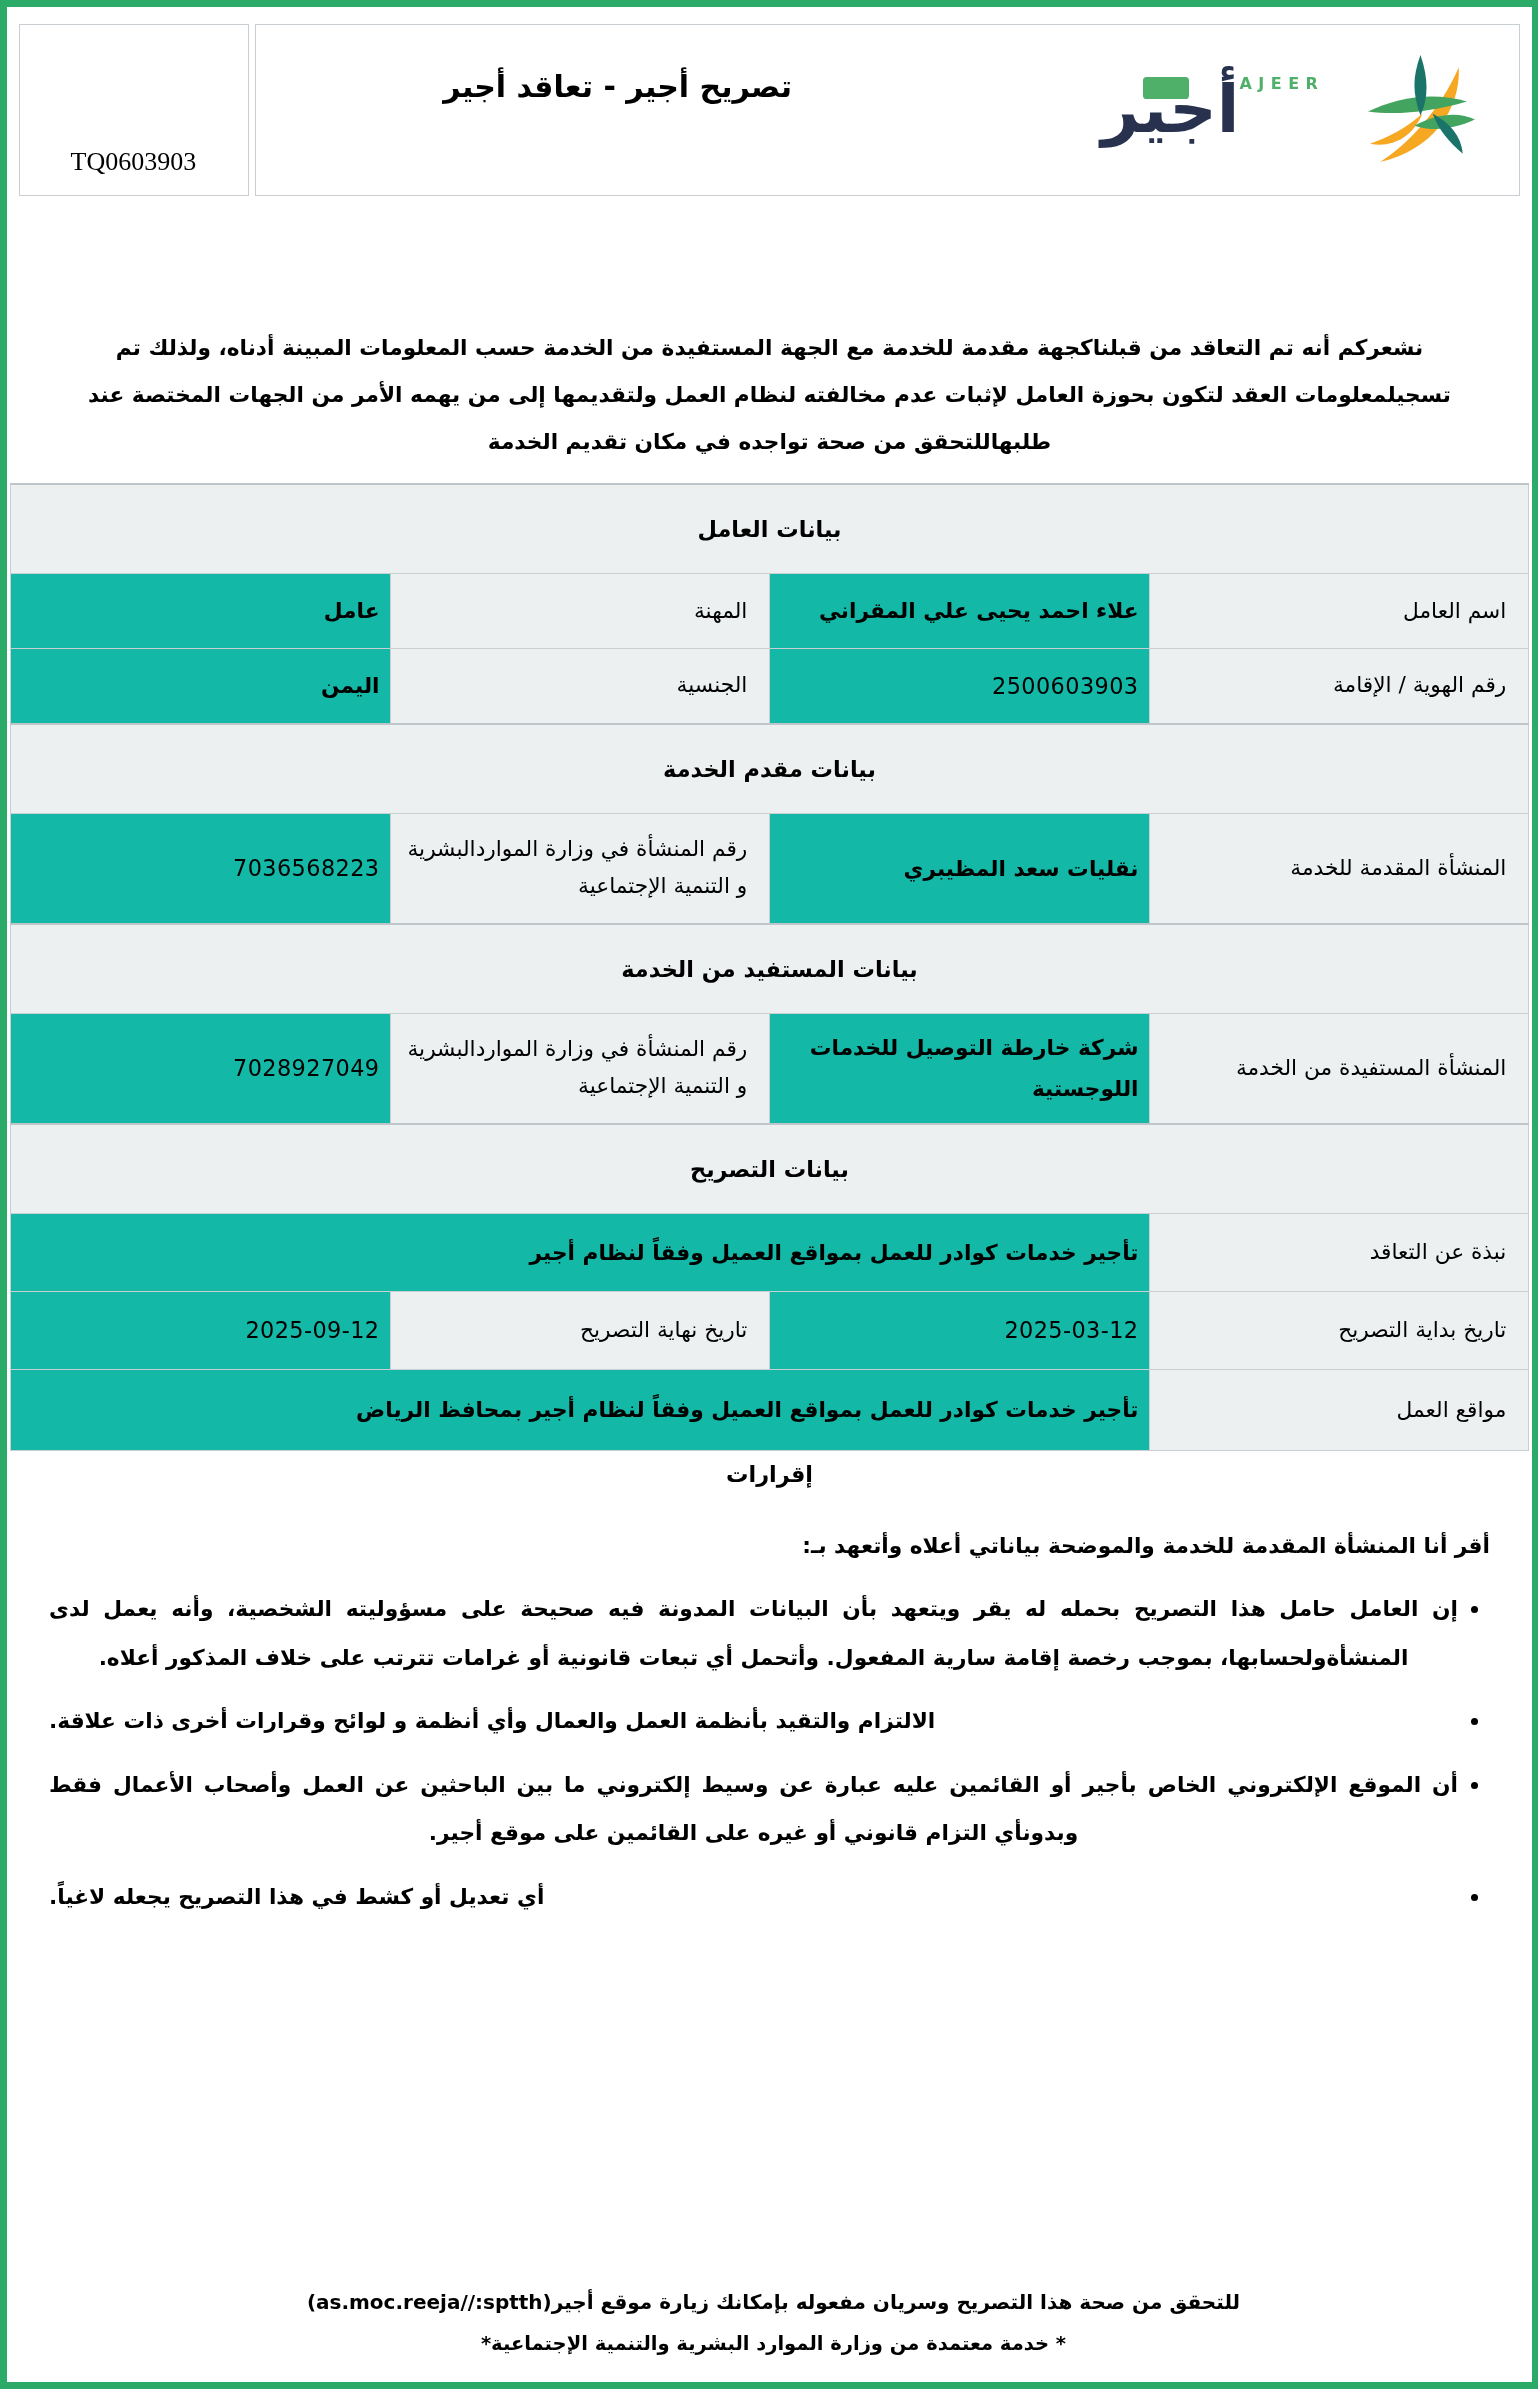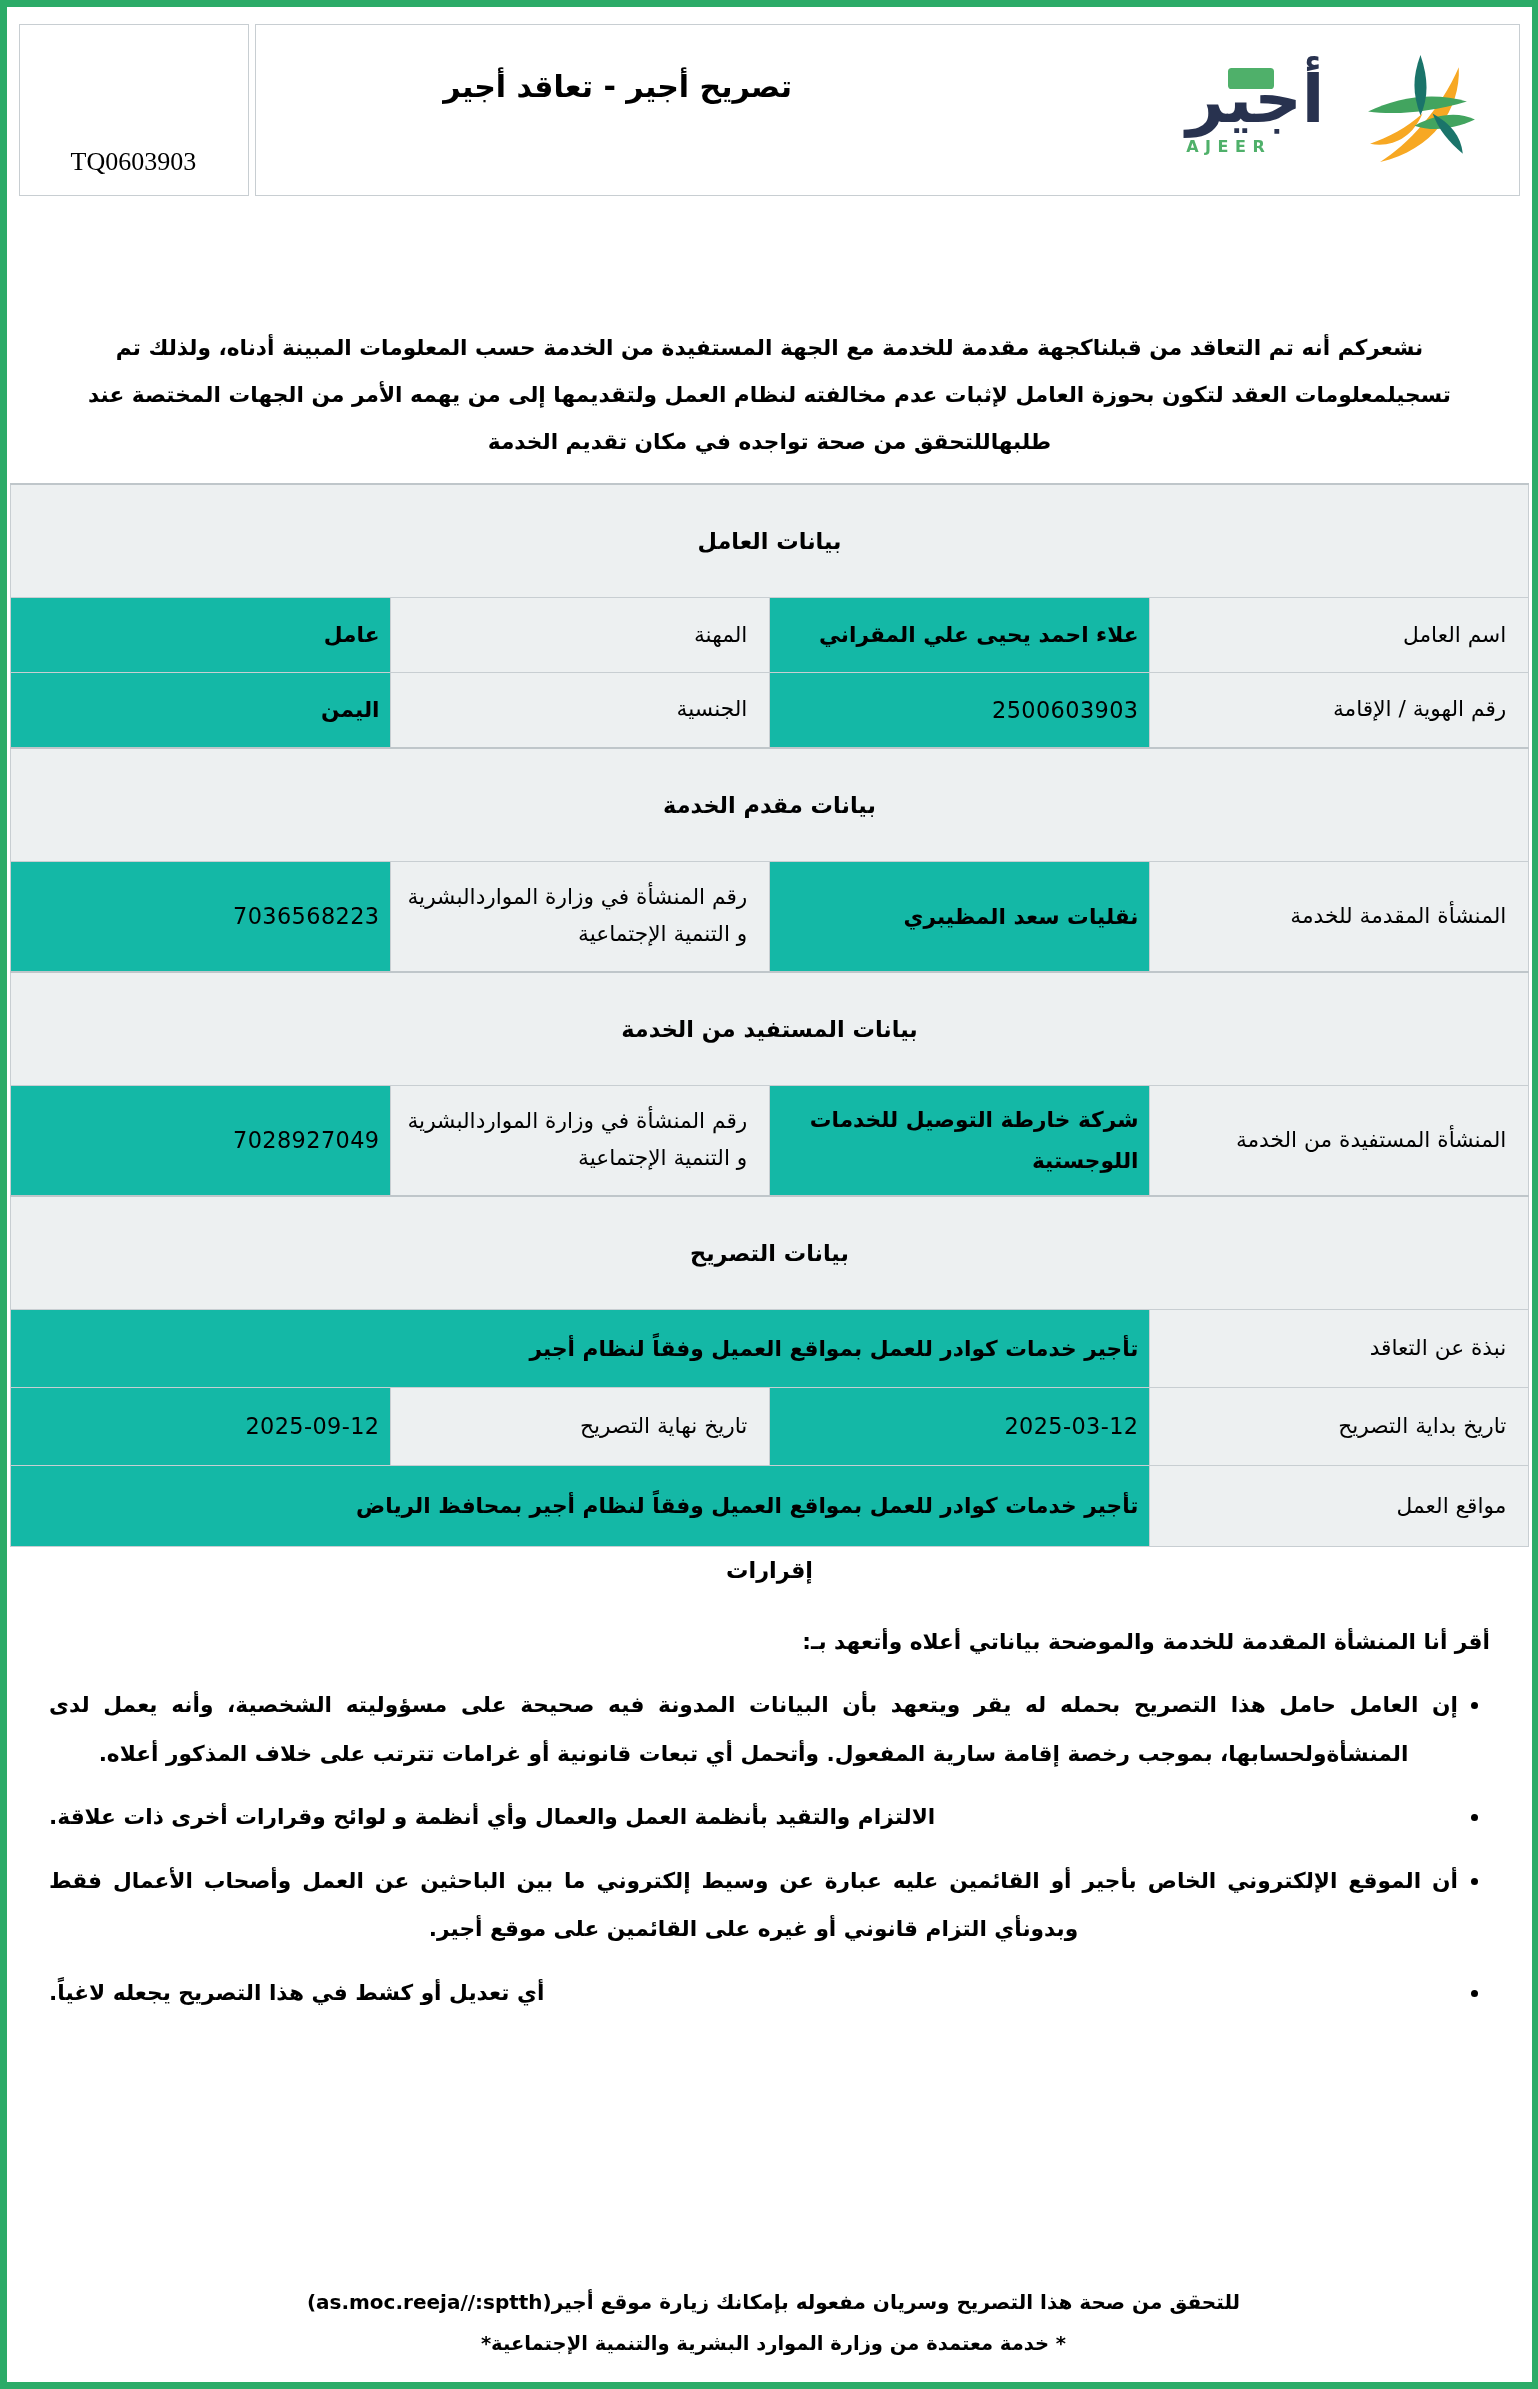--- a/index.html
+++ b/index.html
@@ -21,41 +21,41 @@
   }
   
   .header{display:flex;gap:6.5px;margin:17.3px 11.6px 0;height:172px;direction:ltr;}
   .hbox{border:1.4px solid var(--border-gray);background:#fff;box-sizing:border-box;}
   .tq-box{width:230px;position:relative;}
   .tq-number{position:absolute;left:51px;bottom:18px;font-family:Liberation Serif, serif;font-size:26px;}
   .title-box{flex:1;position:relative;}
   .doc-title{position:absolute;left:181px;top:42px;width:361px;text-align:center;direction:rtl;
              font-size:30px;font-weight:bold;line-height:1.3;}
   .logos{position:absolute;right:36px;top:19px;height:131px;display:flex;align-items:center;gap:38px;direction:ltr;}
-  .ajeer{display:flex;flex-direction:column;align-items:center;}
+  .ajeer{display:flex;flex-direction:row;align-items:center;}
   .ajeer-mark{position:relative;line-height:1;}
   .ajeer-green-rect{position:absolute;top:3.6px;left:42px;width:46px;height:21.7px;background:var(--ajeer-green);border-radius:3.6px;}
   .ajeer-word{position:relative;font-size:66px;font-weight:bold;color:var(--ajeer-navy);line-height:1.1;}
   .ajeer-latin{align-self:flex-start;color:var(--ajeer-green);font-weight:bold;font-size:16px;letter-spacing:6.5px;margin-top:0px;}
   .ministry-text{direction:rtl;text-align:right;color:var(--ministry-teal);font-size:23px;font-weight:bold;line-height:1.55;}
   .emblem{width:121px;height:121px;}
   
   .intro{margin:129px auto 0;width:1451px;text-align:center;direction:rtl;
          font-size:21.7px;font-weight:bold;line-height:2.15;}
   
   table.permit{width:1519px;margin:17.3px auto 0;border-collapse:collapse;table-layout:fixed;direction:rtl;
                border:1.4px solid var(--border-gray);border-top:2.2px solid #b9c0c5;}
   table.permit col{width:25%;}
   th.section{background:var(--cell-gray);font-size:22.4px;font-weight:bold;text-align:center;
              border:1.4px solid var(--border-gray);border-top:2.2px solid #bfc6ca;}
   td{border:1.4px solid var(--border-gray);vertical-align:middle;box-sizing:border-box;}
   td.label{background:var(--cell-gray);text-align:right;padding:7.2px 21.7px 7.2px 13px;font-size:21.7px;line-height:1.7;}
   td.value{background:#14b8a6;text-align:right;padding:7.2px 10px;font-size:21.7px;font-weight:bold;line-height:1.9;}
   td.value.num{font-weight:normal;font-size:22.4px;letter-spacing:0.4px;}
-  tr.r-sec{height:114px;}
+  tr.r-sec{height:90px;}
   tr.r-worker{height:75px;}
   tr.r-provider{height:110px;}
   tr.r-permit{height:78px;}
   tr.r-loc{height:81px;}
   
   .decl-title{text-align:center;font-size:22.4px;font-weight:bold;margin-top:10px;direction:rtl;}
   .decl-intro{direction:rtl;text-align:right;margin:38px 42px 0;font-size:21.7px;font-weight:bold;line-height:1.9;}
   ul.decl-list{direction:rtl;margin:19px 42px 0 42px;padding:0 32px 0 0;list-style:disc outside;}
   ul.decl-list li{font-size:21.7px;font-weight:bold;line-height:2.25;margin-top:14.4px;text-align:left;}
   ul.decl-list li.center-last{text-align:justify;text-align-last:center;}

